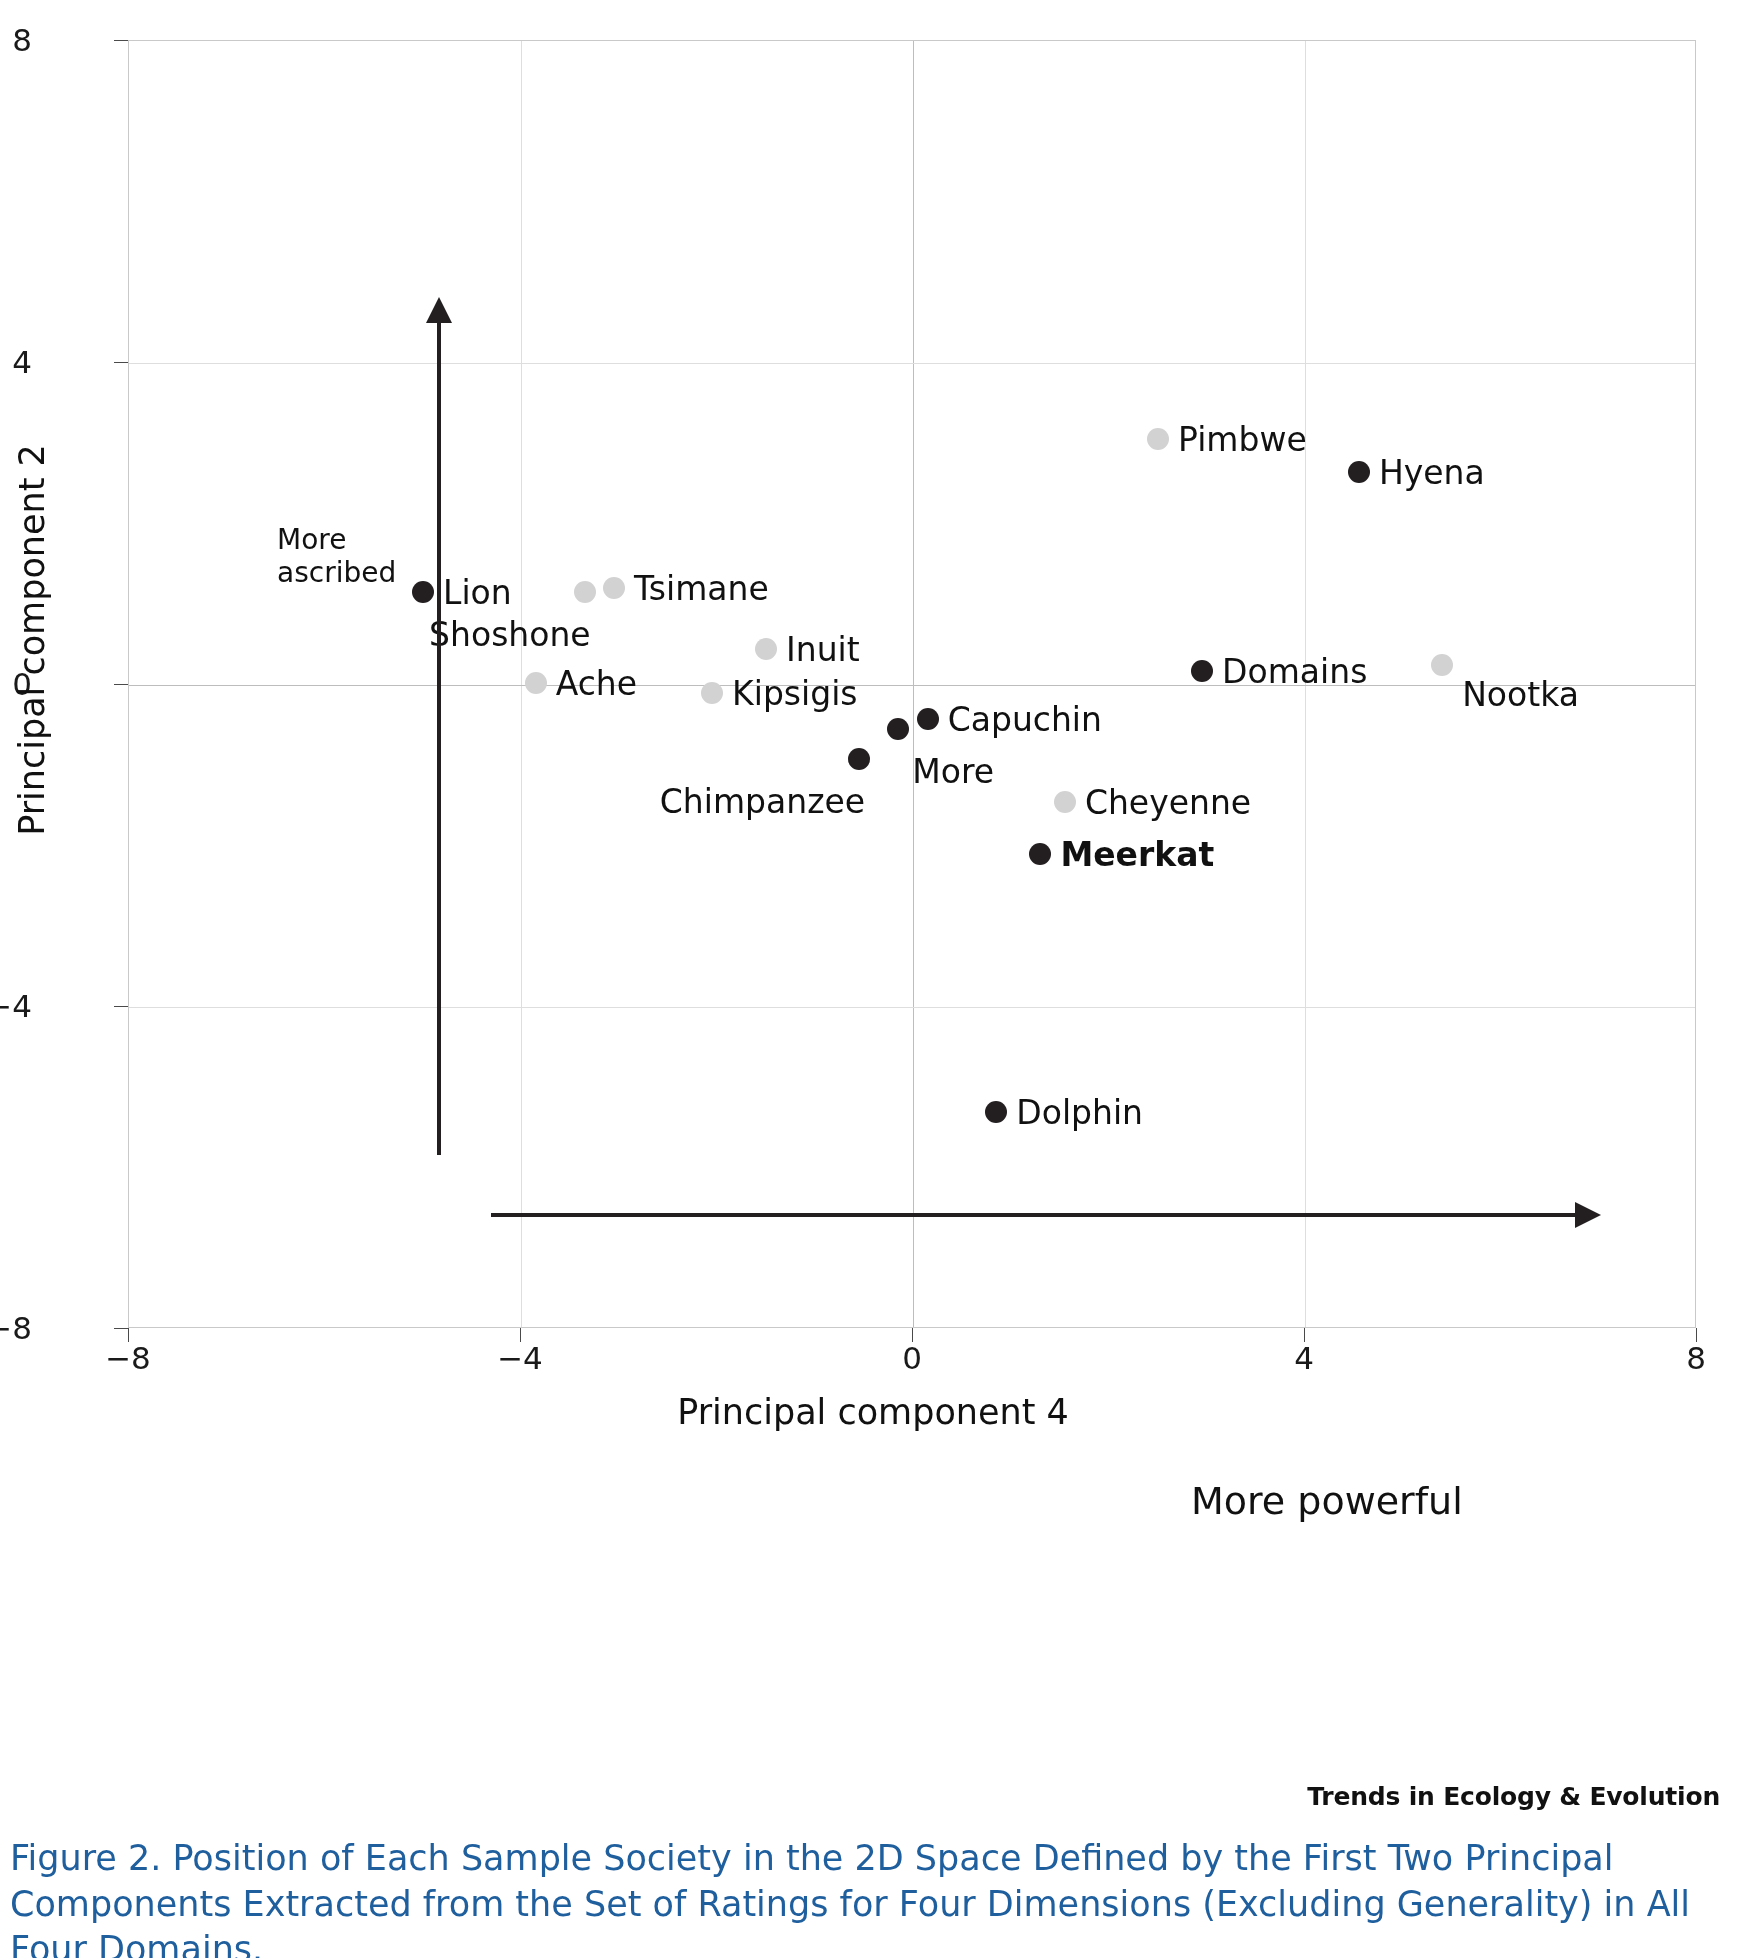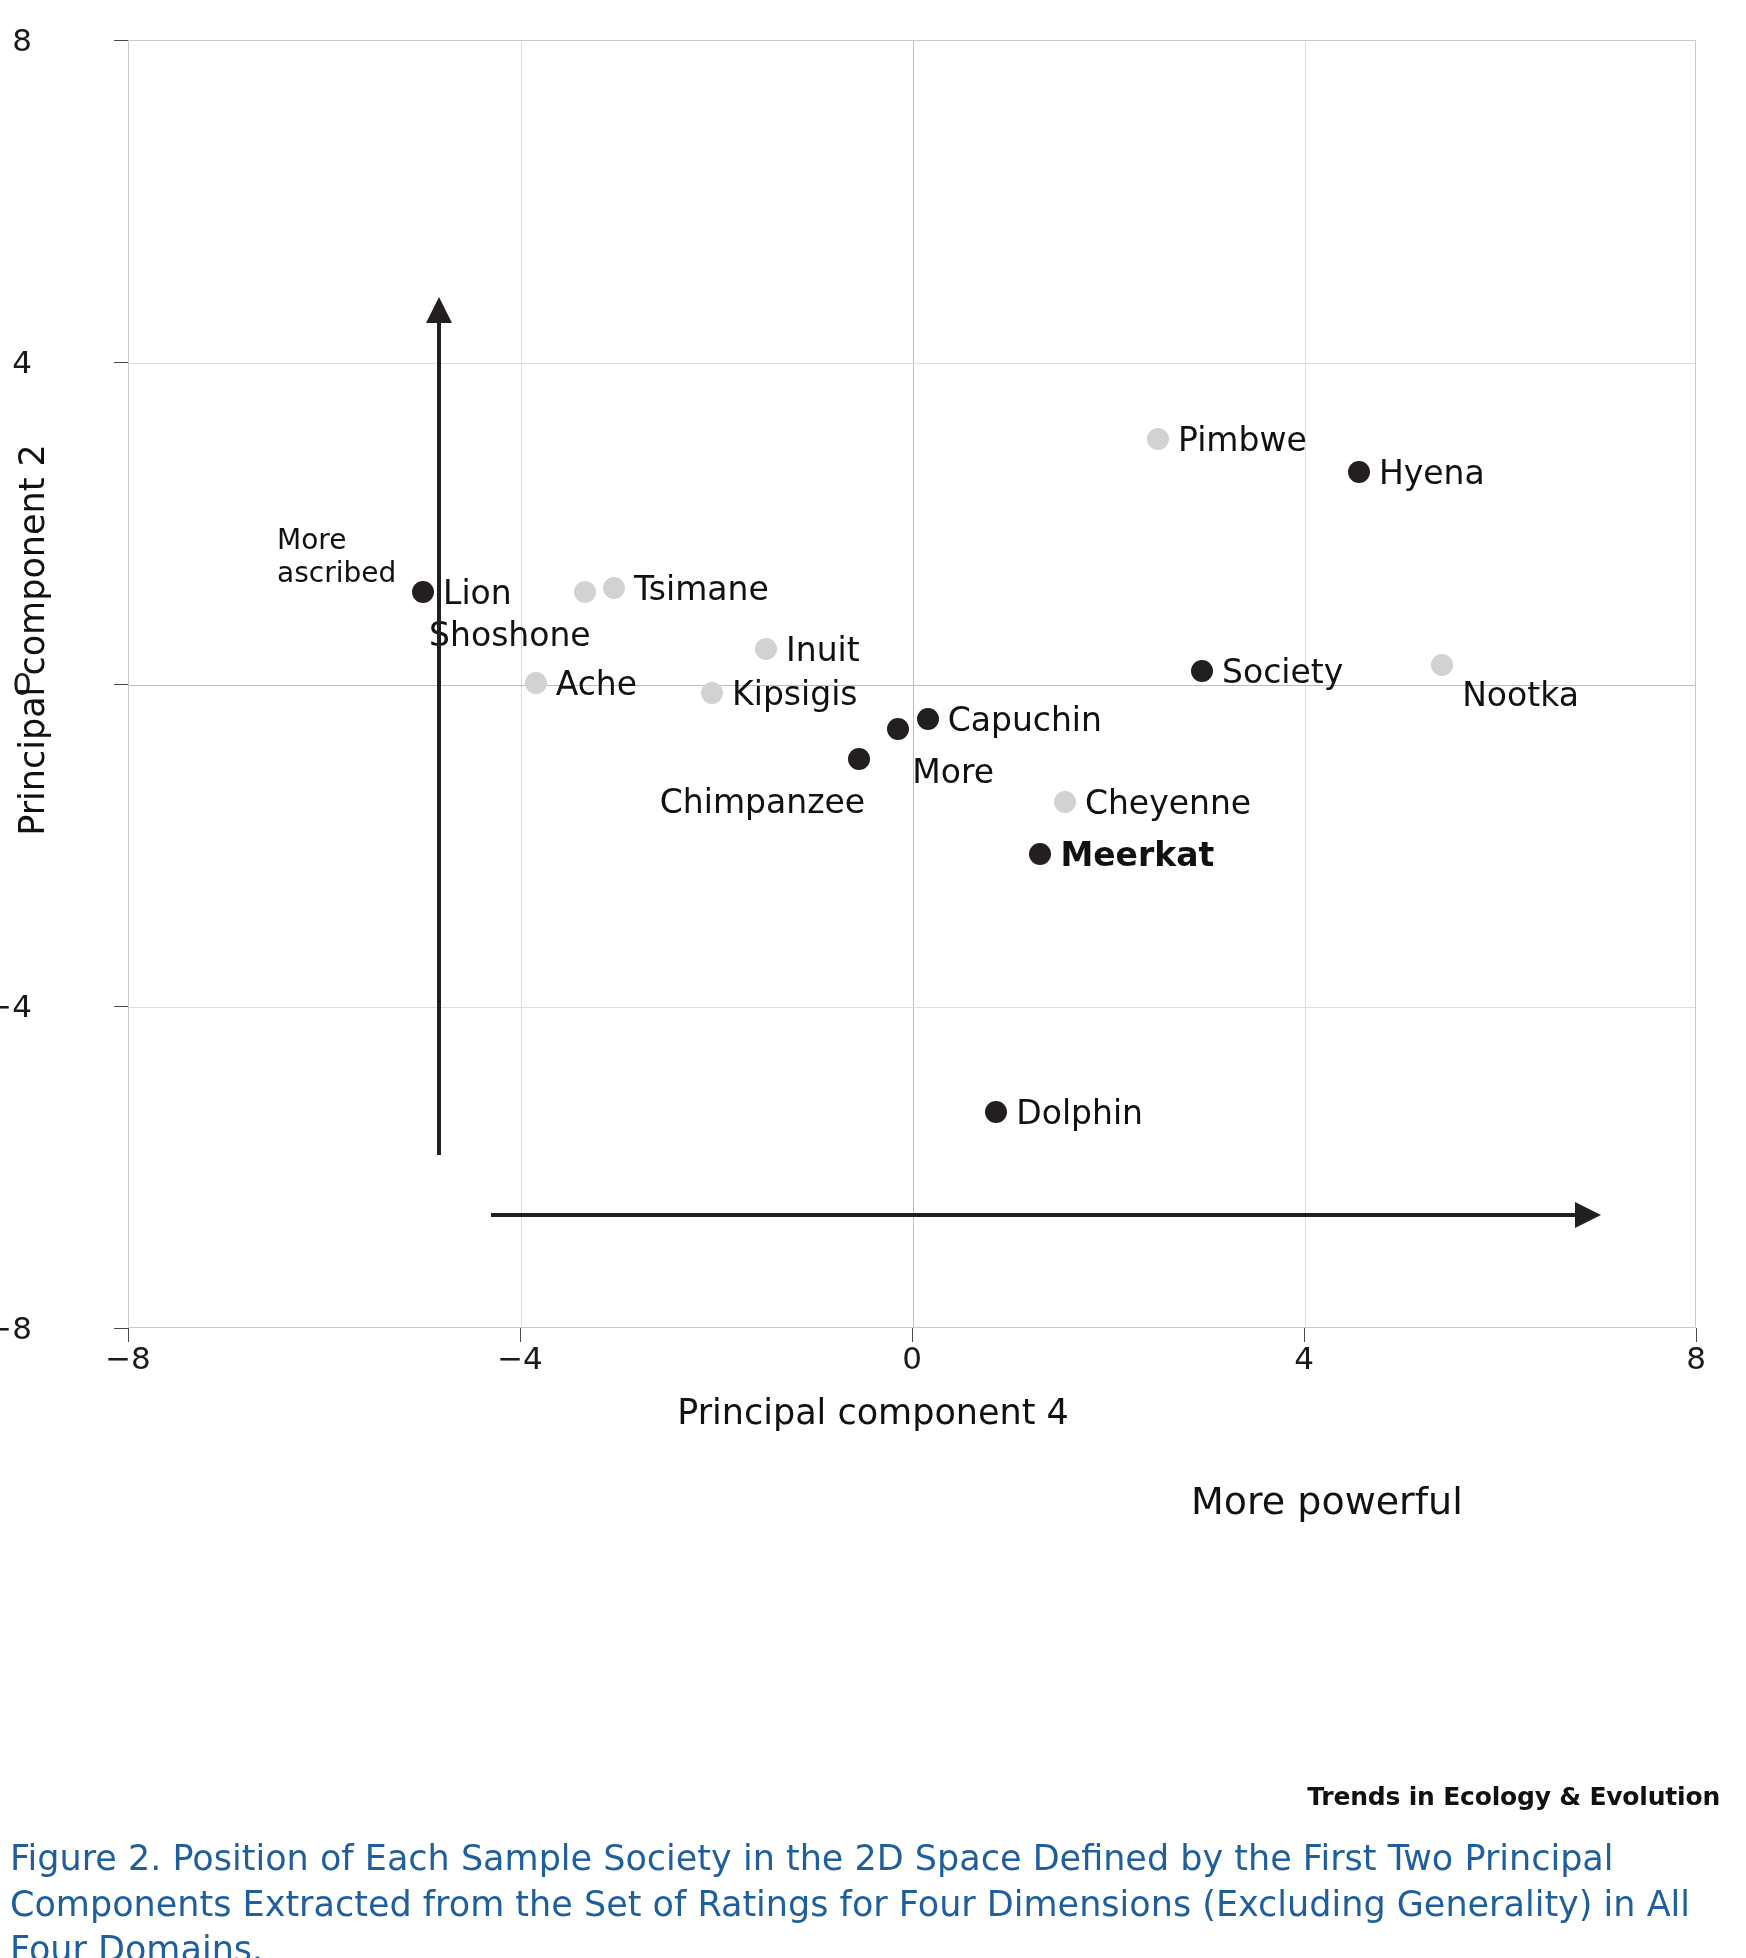--- a/index.html
+++ b/index.html
@@ -200,21 +200,21 @@
         <div class="gridline-h" style="top: 322px;"></div>
         <div class="gridline-h axis-zero" style="top: 644px;"></div>
         <div class="gridline-h" style="top: 966px;"></div>
       </div>
     <div id="points-layer">
         <div class="point dark" style="left: 294px; top: 551.425px;"></div>
         <div class="point-label right" style="left: 314px; top: 551.425px;">Lion</div>
         <div class="point dark" style="left: 1229.9px; top: 430.675px;"></div>
         <div class="point-label right" style="left: 1249.9px; top: 430.675px;">Hyena</div>
         <div class="point dark" style="left: 1073.1px; top: 629.51px;"></div>
-        <div class="point-label right" style="left: 1093.1px; top: 629.51px;">Society</div>
+        <div class="point-label right" style="left: 1093.1px; top: 629.51px;">Domains</div>
         <div class="point dark" style="left: 798.7px; top: 677.81px;"></div>
         <div class="point-label right" style="left: 818.7px; top: 677.81px;">Capuchin</div>
         <div class="point dark" style="left: 769.3px; top: 688.275px;"></div>
         <div class="point-label right" style="left: 783.3px; top: 730.275px;">More</div>
         <div class="point dark" style="left: 730.1px; top: 718.06px;"></div>
         <div class="point-label left" style="left: 736.1px; top: 760.06px;">Chimpanzee</div>
         <div class="point dark" style="left: 911.4px; top: 813.05px;"></div>
         <div class="point-label right" style="left: 931.4px; top: 813.05px; font-weight: bold;">Meerkat</div>
         <div class="point dark" style="left: 867.3px; top: 1070.65px;"></div>
         <div class="point-label right" style="left: 887.3px; top: 1070.65px;">Dolphin</div>

